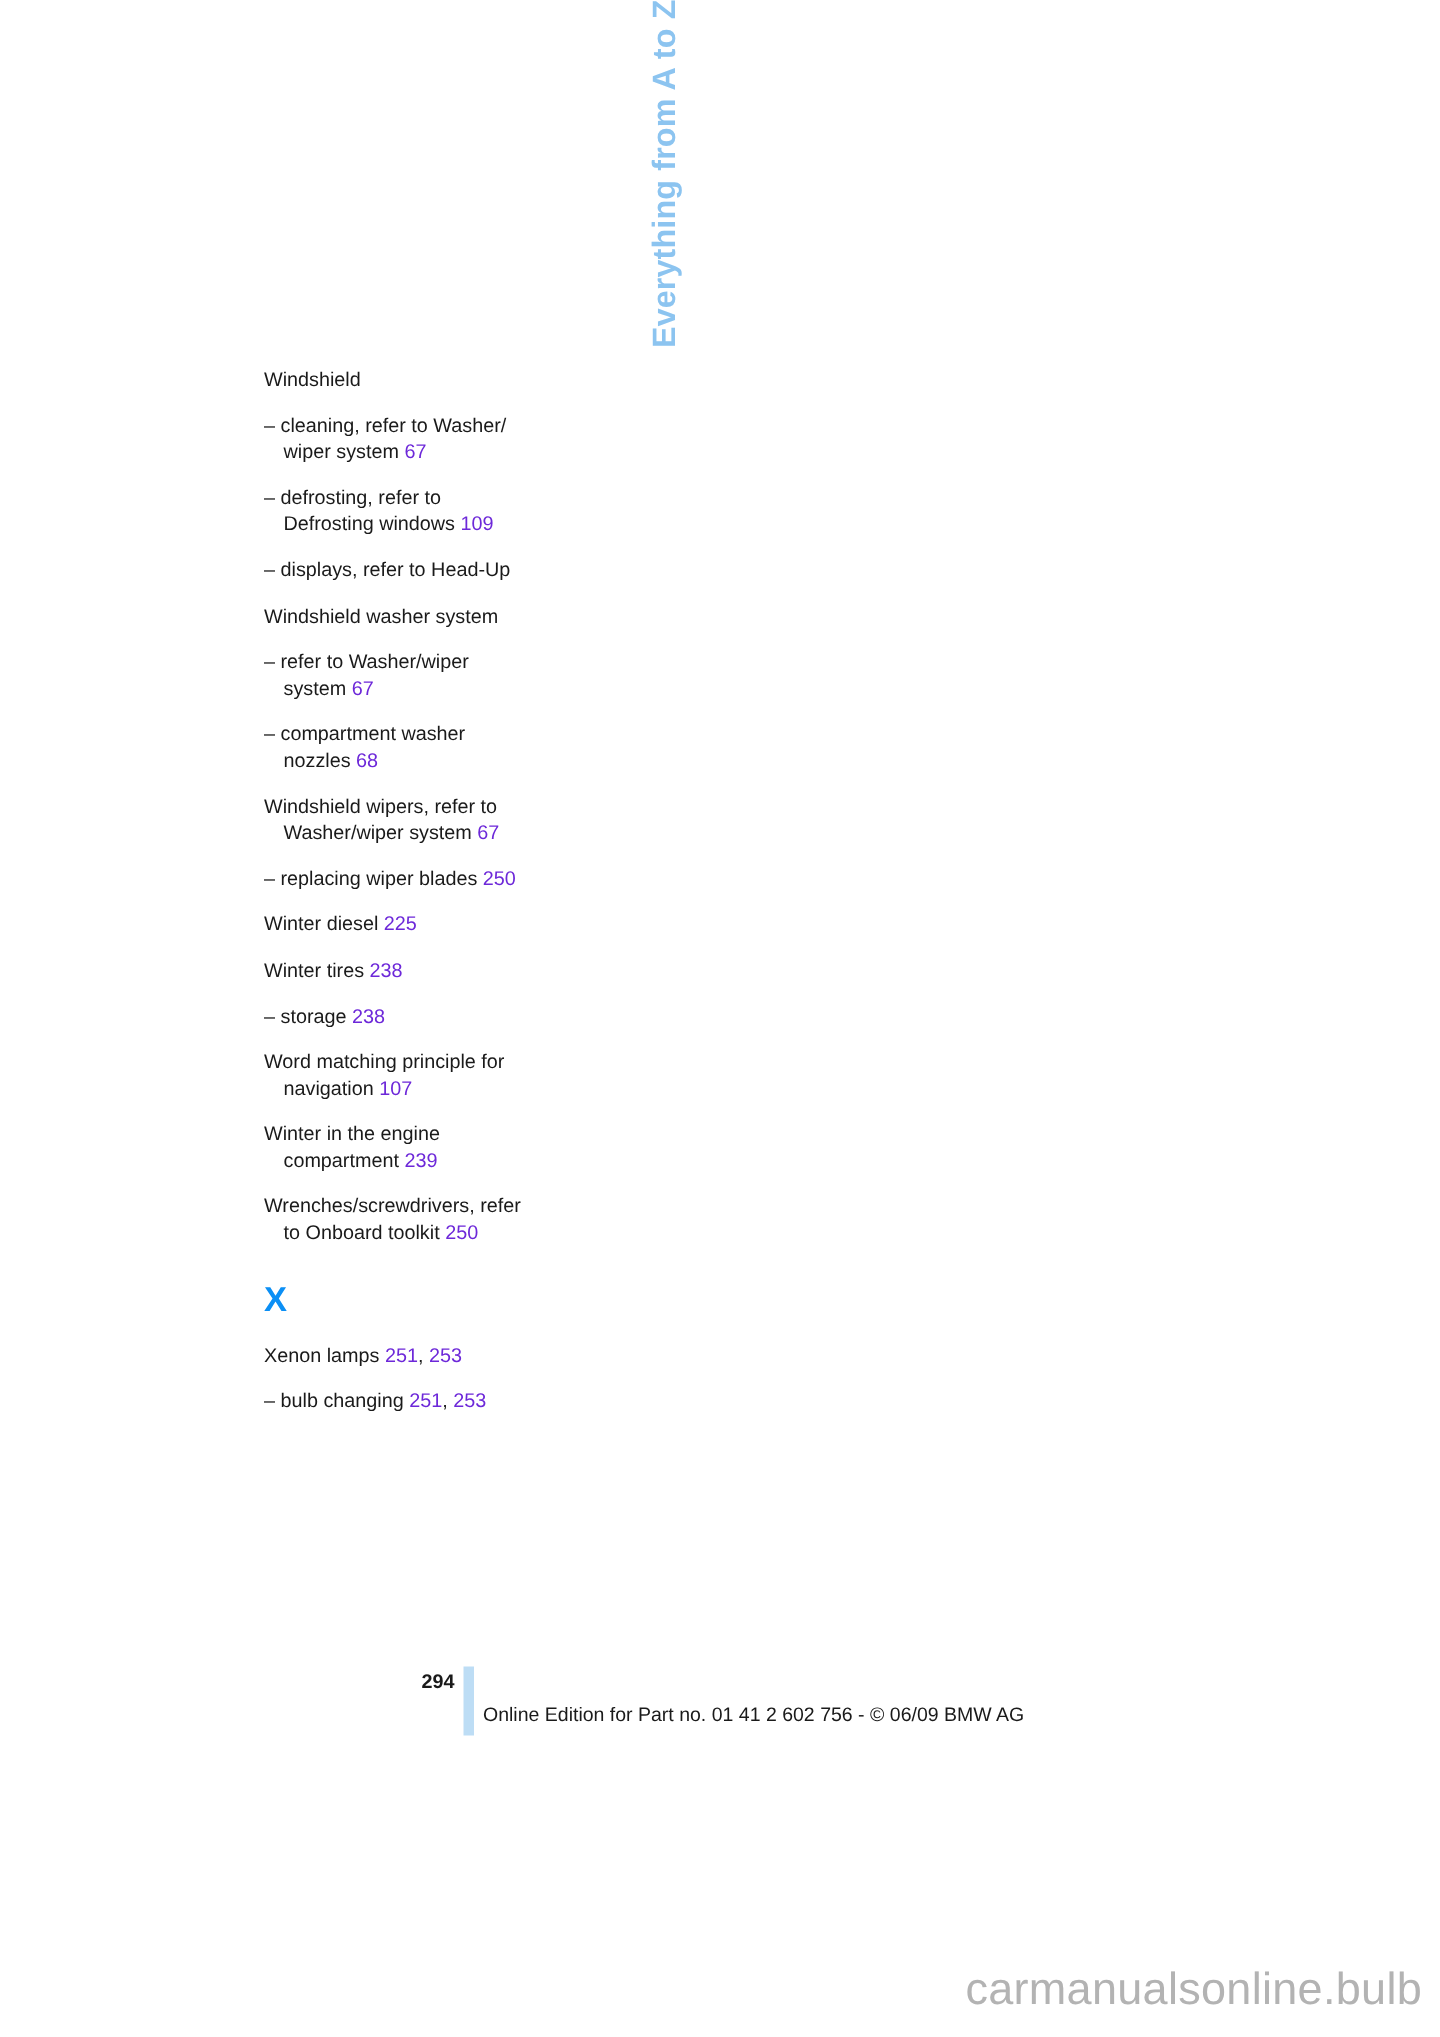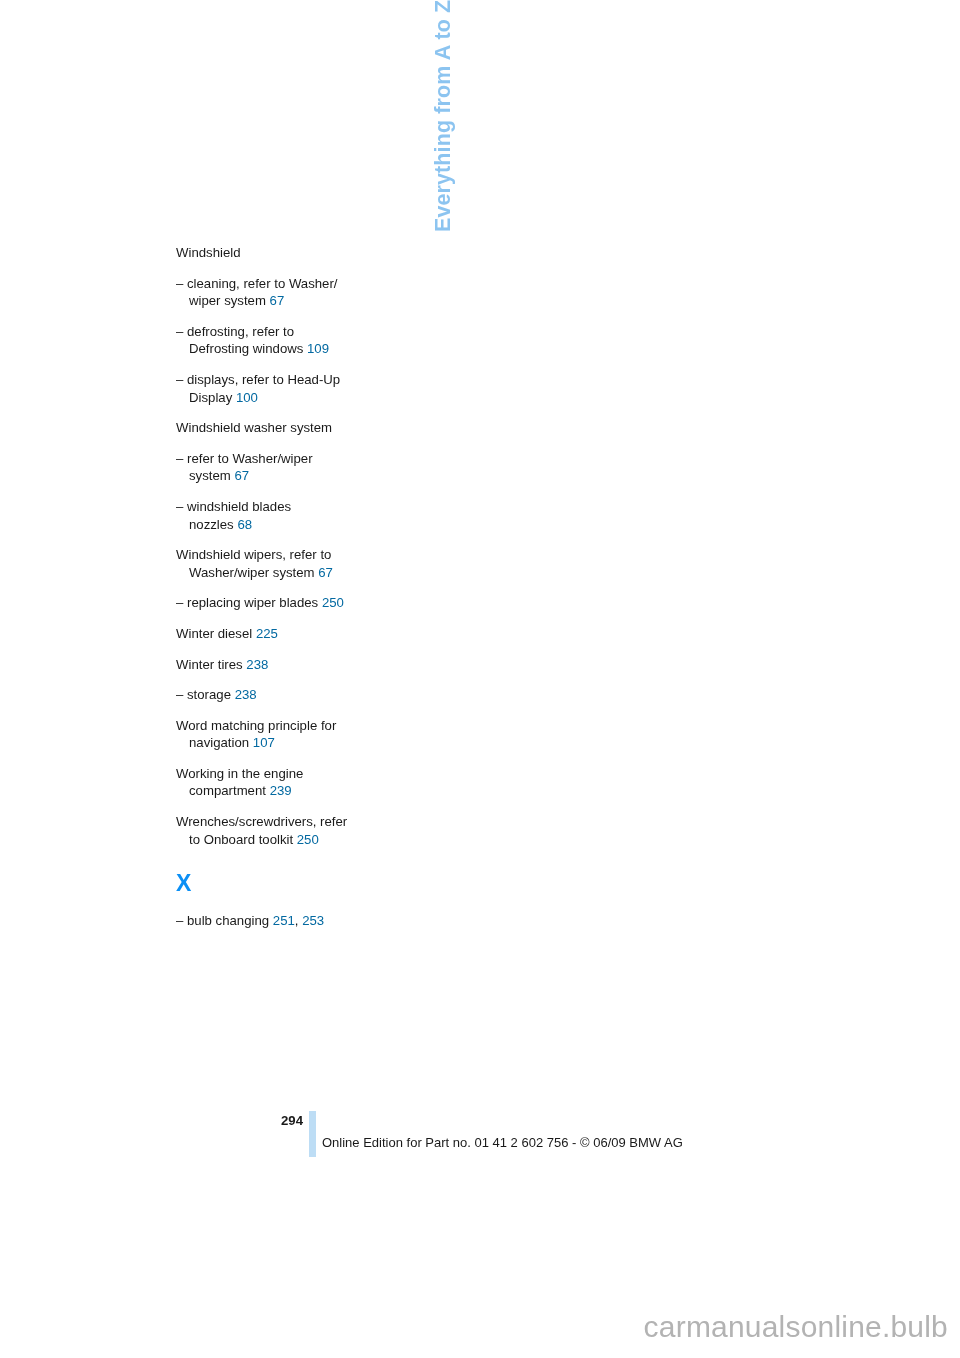--- a/index.html
+++ b/index.html
@@ -55,21 +55,21 @@
     line-height: 17.6px;
     color: #1a1a1a;
     white-space: pre-wrap;
     margin-top: 13px;
   }
   .entry .cont {
     display: block;
     padding-left: 13px;
   }
   .pg {
-    color: #0369a1;
+    color: #6d28d9;
   }
 
   
   .letter-heading {
     font-size: 23px;
     font-weight: bold;
     color: #0b8ff5;
     line-height: 26px;
     margin-top: 22px;
     margin-bottom: 16px;
@@ -133,47 +133,48 @@
   </div>
 
   <div class="index-col">
 
     <div class="entry"><span>Windshield</span></div>
 
     <div class="entry"><span>– cleaning, refer to Washer/</span><span class="cont"><span>wiper system </span><span class="pg">67</span></span></div>
 
     <div class="entry"><span>– defrosting, refer to</span><span class="cont"><span>Defrosting windows </span><span class="pg">109</span></span></div>
 
-    <div class="entry"><span>– displays, refer to Head-Up</span><span class="cont"><span>Display </span><span class="pg">100</span></span></div>
+    <div class="entry"><span>– displays, refer to Head-Up</span></div>
 
     <div class="entry"><span>Windshield washer system</span></div>
 
     <div class="entry"><span>– refer to Washer/wiper</span><span class="cont"><span>system </span><span class="pg">67</span></span></div>
 
-    <div class="entry"><span>– windshield blades</span><span class="cont"><span>nozzles </span><span class="pg">68</span></span></div>
+    <div class="entry"><span>– compartment washer</span><span class="cont"><span>nozzles </span><span class="pg">68</span></span></div>
 
     <div class="entry"><span>Windshield wipers, refer to</span><span class="cont"><span>Washer/wiper system </span><span class="pg">67</span></span></div>
 
     <div class="entry"><span>– replacing wiper blades </span><span class="pg">250</span></div>
 
     <div class="entry"><span>Winter diesel </span><span class="pg">225</span></div>
 
     <div class="entry"><span>Winter tires </span><span class="pg">238</span></div>
 
     <div class="entry"><span>– storage </span><span class="pg">238</span></div>
 
     <div class="entry"><span>Word matching principle for</span><span class="cont"><span>navigation </span><span class="pg">107</span></span></div>
 
-    <div class="entry"><span>Working in the engine</span><span class="cont"><span>compartment </span><span class="pg">239</span></span></div>
+    <div class="entry"><span>Winter in the engine</span><span class="cont"><span>compartment </span><span class="pg">239</span></span></div>
 
     <div class="entry"><span>Wrenches/screwdrivers, refer</span><span class="cont"><span>to Onboard toolkit </span><span class="pg">250</span></span></div>
 
     <div class="letter-heading">X</div>
 
 
+    <div class="entry"><span>Xenon lamps </span><span class="pg">251</span><span>, </span><span class="pg">253</span></div>
 
     <div class="entry"><span>– bulb changing </span><span class="pg">251</span><span>, </span><span class="pg">253</span></div>
 
   </div>
 
   <div class="footer">
     <div class="page-num">294</div>
     <div class="footer-bar"></div>
     <div class="footer-text">Online Edition for Part no. 01 41 2 602 756 - © 06/09 BMW AG</div>
   </div>

